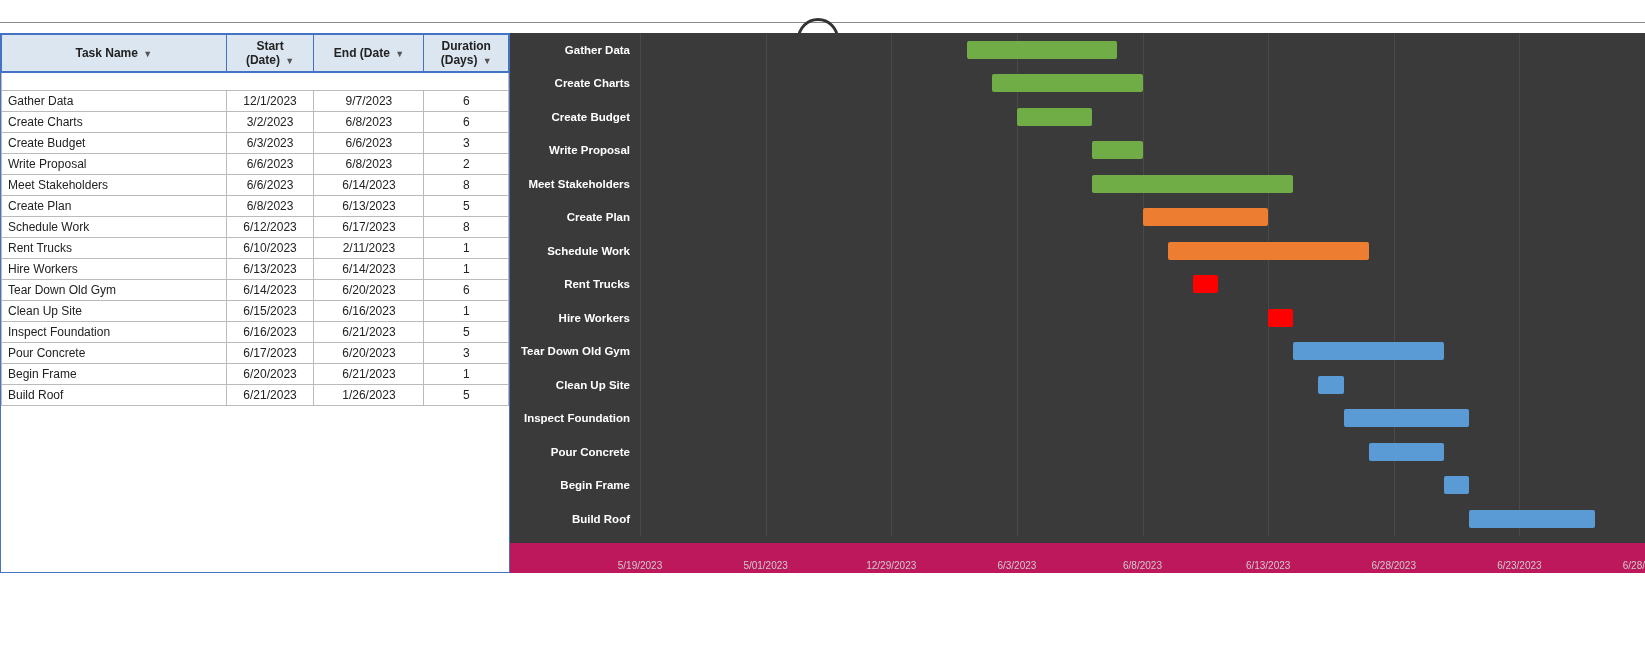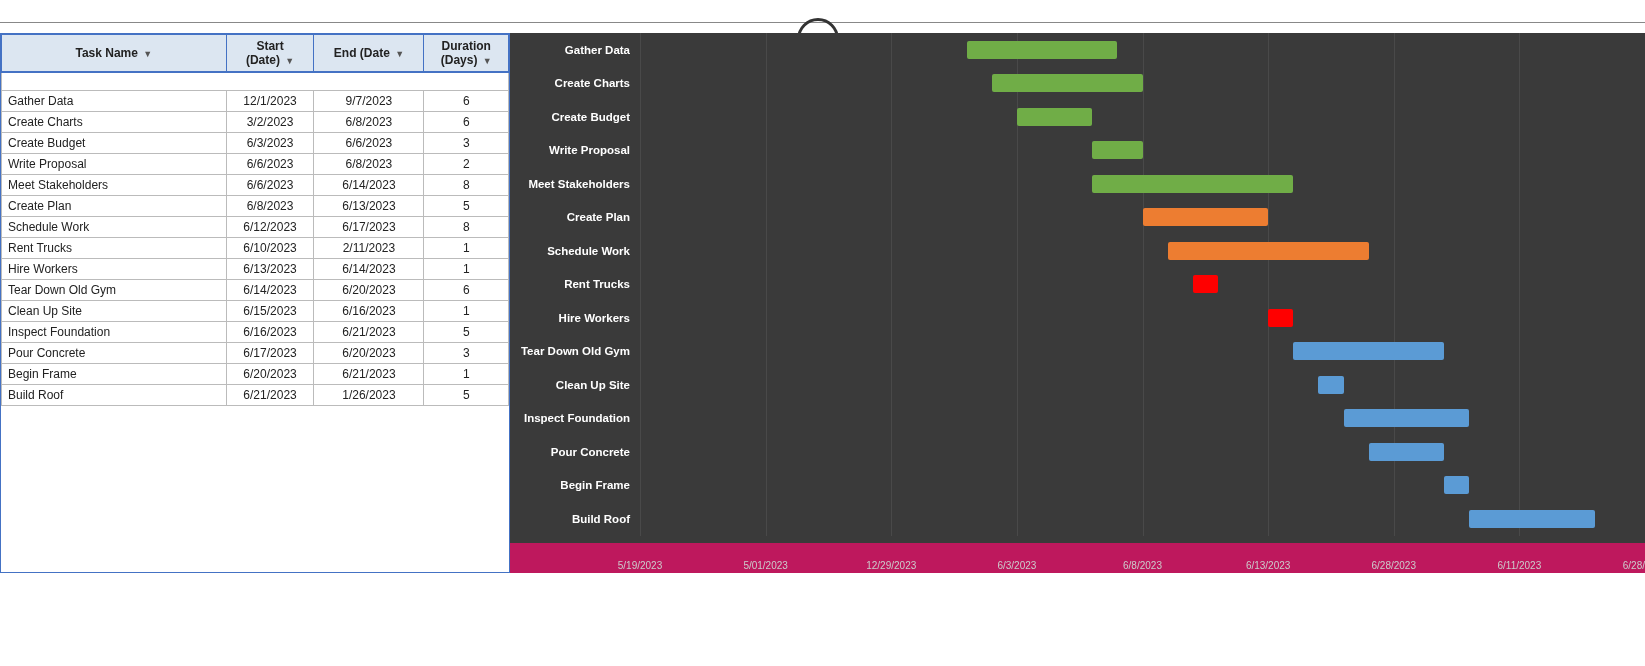--- a/index.html
+++ b/index.html
@@ -380,18 +380,18 @@
     <div class="gantt-axis" id="gantt-axis" style="position:absolute; bottom:0; left:0; right:0; height:30px; background:#be185d; display:flex;text-align:right;">
       <div class="gantt-axis-label-spacer"></div>
       <div class="gantt-axis-labels" id="gantt-axis-labels" style="flex:1; position:relative;">
           <div class="gantt-axis-tick" style="left: 0%;">5/19/2023</div>
           <div class="gantt-axis-tick" style="left: 12.5%;">5/01/2023</div>
           <div class="gantt-axis-tick" style="left: 25%;">12/29/2023</div>
           <div class="gantt-axis-tick" style="left: 37.5%;">6/3/2023</div>
           <div class="gantt-axis-tick" style="left: 50%;">6/8/2023</div>
           <div class="gantt-axis-tick" style="left: 62.5%;">6/13/2023</div>
           <div class="gantt-axis-tick" style="left: 75%;">6/28/2023</div>
-          <div class="gantt-axis-tick" style="left: 87.5%;">6/11/2023</div>
+          <div class="gantt-axis-tick" style="left: 87.5%;">6/23/2023</div>
           <div class="gantt-axis-tick" style="left: 100%;">6/28/2023</div>
         </div>
     </div>
   </div>
 </div>
 
 </body></html>

